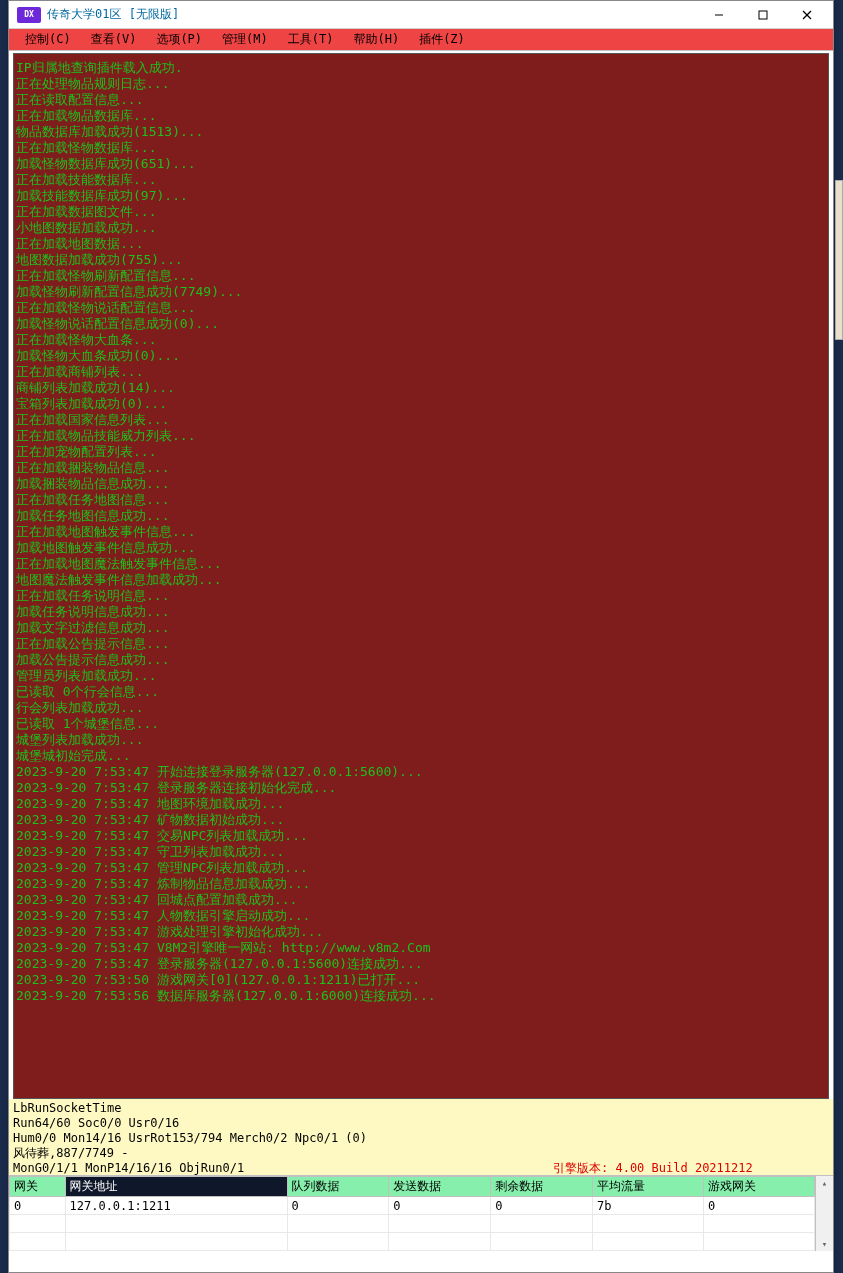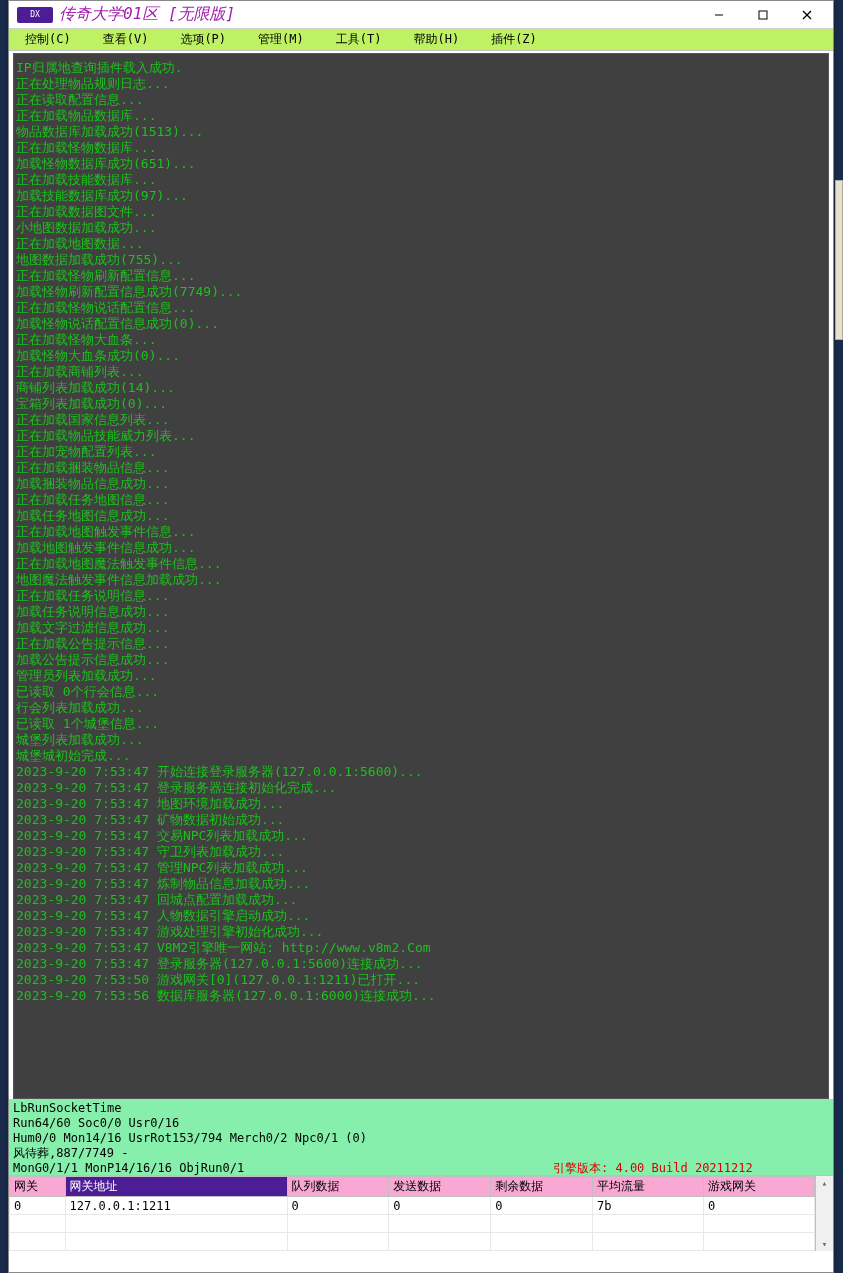--- a/index.html
+++ b/index.html
@@ -25,66 +25,66 @@
   }
   .titlebar {
     height: 28px;
     background: #fff;
     display: flex;
     align-items: center;
     padding: 0 4px 0 8px;
     border-bottom: 1px solid #d0d0d0;
   }
   .app-icon {
-    width: 36px; height: 16px;
-    background: #4c1d95;
+    width: 24px; height: 16px;
+    background: #6d28d9;
     border-radius: 2px;
     margin-right: 6px;
     display:flex;align-items:center;justify-content:center;
-    color:#fff;font-size:8px;font-weight:normal;
-  }
-  .title-text { flex: 1; font-size: 16px; color: #a21caf; font-style: italic; }
+    color:#fff;font-size:8px;font-weight:bold;
+  }
+  .title-text { flex: 1; font-size: 12px; color: #0369a1; }
   .win-btns { display: flex; }
   .win-btn {
     width: 44px; height: 26px;
     display:flex;align-items:center;justify-content:center;
     font-family: Arial, sans-serif;
     font-size: 11px;
     color:#000;
   }
   .menubar {
     height: 22px;
-    background: #bef264;
+    background: #ef4444;
     display: flex;
     align-items: center;
     padding: 0 6px;
     border-bottom: 1px solid #c0c0c0;
-    gap: 12px;
+    gap: 0;
   }
   .menu-item {
     padding: 2px 10px;
     font-size: 12px;
     color:#000;
   }
   .console {
     flex: 0 0 auto;
     height: 1046px;
     margin: 2px 4px 0 4px;
-    background: #404040;
+    background: #7f1d1d;
     color: #1cc11c;
     font-family: "SimSun","宋体",monospace;
     font-size: 13px;
     line-height: 16px;
     padding: 6px 2px;
     white-space: pre;
     overflow: hidden;
     border: 1px solid #555;
   }
   .status {
-    background:#86efac;
+    background:#fef9c3;
     color:#000;
     font-family: "SimSun","宋体",monospace;
     font-size: 12px;
     line-height: 15px;
     padding: 2px 4px 0 4px;
     display: grid;
     grid-template-columns: 200px 140px 200px 1fr;
     height: 76px;
   }
   .status-col1 { grid-column:1; white-space: pre; }
@@ -100,28 +100,28 @@
   .grid-wrap {
     display:flex;
     border-top: 1px solid #c0c0c0;
   }
   .grid {
     flex:1;
     border-collapse: collapse;
     font-size:12px;
   }
   .grid th {
-    background:#f9a8d4;
+    background:#86efac;
     border:1px solid #c0c0c0;
     padding:1px 4px;
     text-align:left;
     font-weight:normal;
     height:18px;
   }
-  .grid th.sel { background:#4c1d95; color:#fff; }
+  .grid th.sel { background:#0f172a; color:#fff; }
   .grid td {
     border:1px solid #e8e8e8;
     padding:1px 4px;
     height:18px;
   }
   .grid-scroll {
     width:18px;
     background:#f0f0f0;
     border-left:1px solid #c0c0c0;
     display:flex;flex-direction:column;align-items:center;justify-content:space-between;

